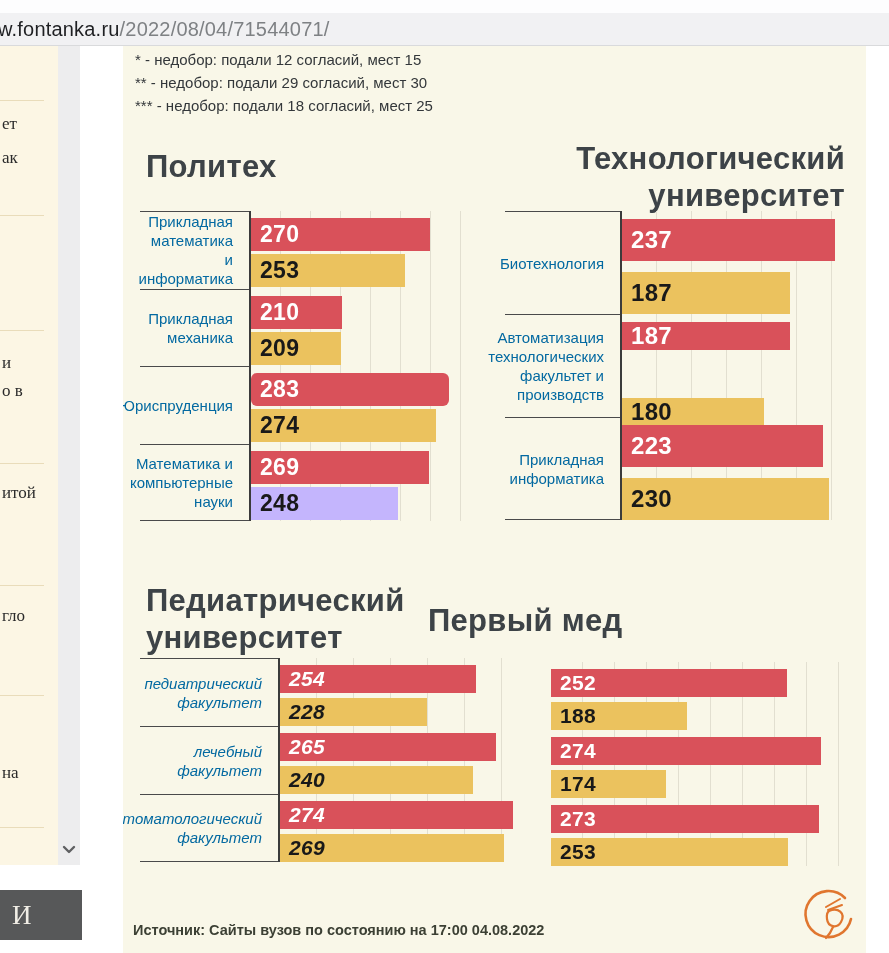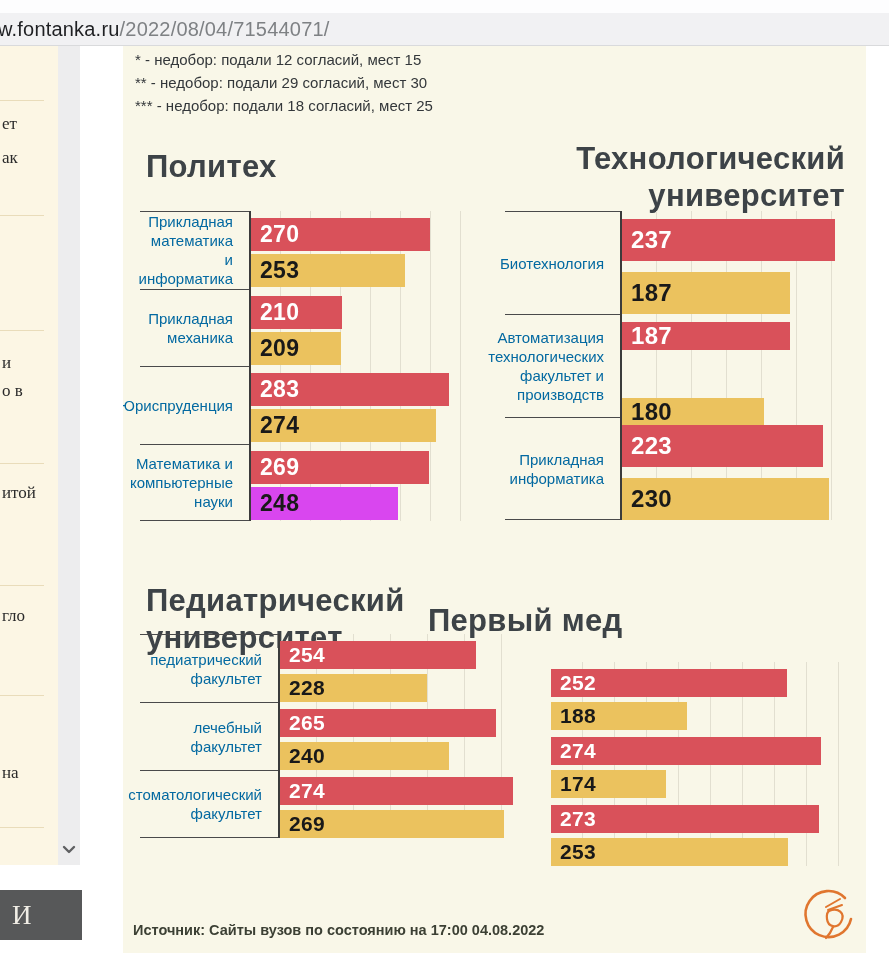--- a/index.html
+++ b/index.html
@@ -67,21 +67,21 @@
   .chart.no-labels .bars{margin-left:0;}
   .chart.no-labels .grid-overlay{left:0;}
   .bar{
     height:var(--barh);display:flex;align-items:center;padding-left:9px;
     box-sizing:border-box;font-weight:700;font-size:var(--valfs);letter-spacing:0.3px;
   }
   .bar.red{color:#ffffff;}
   .bar.yellow{color:#191919;}
   .c0{left:17px;top:165px;width:331px;--labw:109px;--rowh:77.5px;--barh:33px;--gap:3px;--padt:7px;--grid:30px;--valfs:23px;}
   .c1{left:382px;top:165px;width:352px;--labw:115px;--rowh:103px;--barh:42px;--gap:11px;--padt:8px;--grid:35px;--valfs:24px;}
-  .c2{left:17px;top:588px;width:376px;--labw:138px;--rowh:68px;--barh:28px;--gap:5px;--padt:7px;--grid:37px;--valfs:21px;}
+  .c2{left:17px;top:612px;width:376px;font-style:italic;--labw:138px;--rowh:68px;--barh:28px;--gap:5px;--padt:7px;--grid:37px;--valfs:21px;}
   .c3{left:428px;top:616px;width:311px;--labw:0px;--rowh:68px;--barh:28px;--gap:5px;--padt:7px;--grid:32px;--valfs:21px;}
 </style>
 </head>
 <body>
 
 <div class="top-strip"></div>
 
 <div class="urlbar">
   <span class="host">w.fontanka.ru</span>
     <span class="path">/2022/08/04/71544071/</span>
@@ -151,35 +151,35 @@
               <span>210</span>
             </div>
             <div class="bar yellow" style="width: 90px; background: rgb(235, 194, 94);">
               <span>209</span>
             </div>
           </div>
         </div>
         <div class="crow">
           <div class="clabel">Юриспруденция</div>
           <div class="bars">
-            <div class="bar red" style="width: 198px; background: rgb(217, 81, 90);">
+            <div class="bar red" style="width: 198px; background: rgb(217, 81, 90); border-radius: 6px;">
               <span>283</span>
             </div>
             <div class="bar yellow" style="width: 185px; background: rgb(235, 194, 94);">
               <span>274</span>
             </div>
           </div>
         </div>
         <div class="crow">
           <div class="clabel">Математика и компьютерные науки</div>
           <div class="bars">
             <div class="bar red" style="width: 178px; background: rgb(217, 81, 90);">
               <span>269</span>
             </div>
-            <div class="bar yellow" style="width: 147px; background: #d946ef;">
+            <div class="bar yellow" style="width: 147px; background: #c4b5fd;">
               <span>248</span>
             </div>
           </div>
         </div>
       </div>
   </div>
   <div class="chart c1">
     <div class="rows">
       <div class="grid-overlay"></div>
       <div class="axis"></div>
@@ -232,21 +232,21 @@
               <span>228</span>
             </div>
           </div>
         </div>
         <div class="crow">
           <div class="clabel">лечебный факультет</div>
           <div class="bars">
             <div class="bar red" style="width: 216px; background: rgb(217, 81, 90);">
               <span>265</span>
             </div>
-            <div class="bar yellow" style="width: 169px; background: rgb(235, 194, 94);">
+            <div class="bar yellow" style="width: 193px; background: rgb(235, 194, 94);">
               <span>240</span>
             </div>
           </div>
         </div>
         <div class="crow">
           <div class="clabel">стоматологический факультет</div>
           <div class="bars">
             <div class="bar red" style="width: 233px; background: rgb(217, 81, 90);">
               <span>274</span>
             </div>

